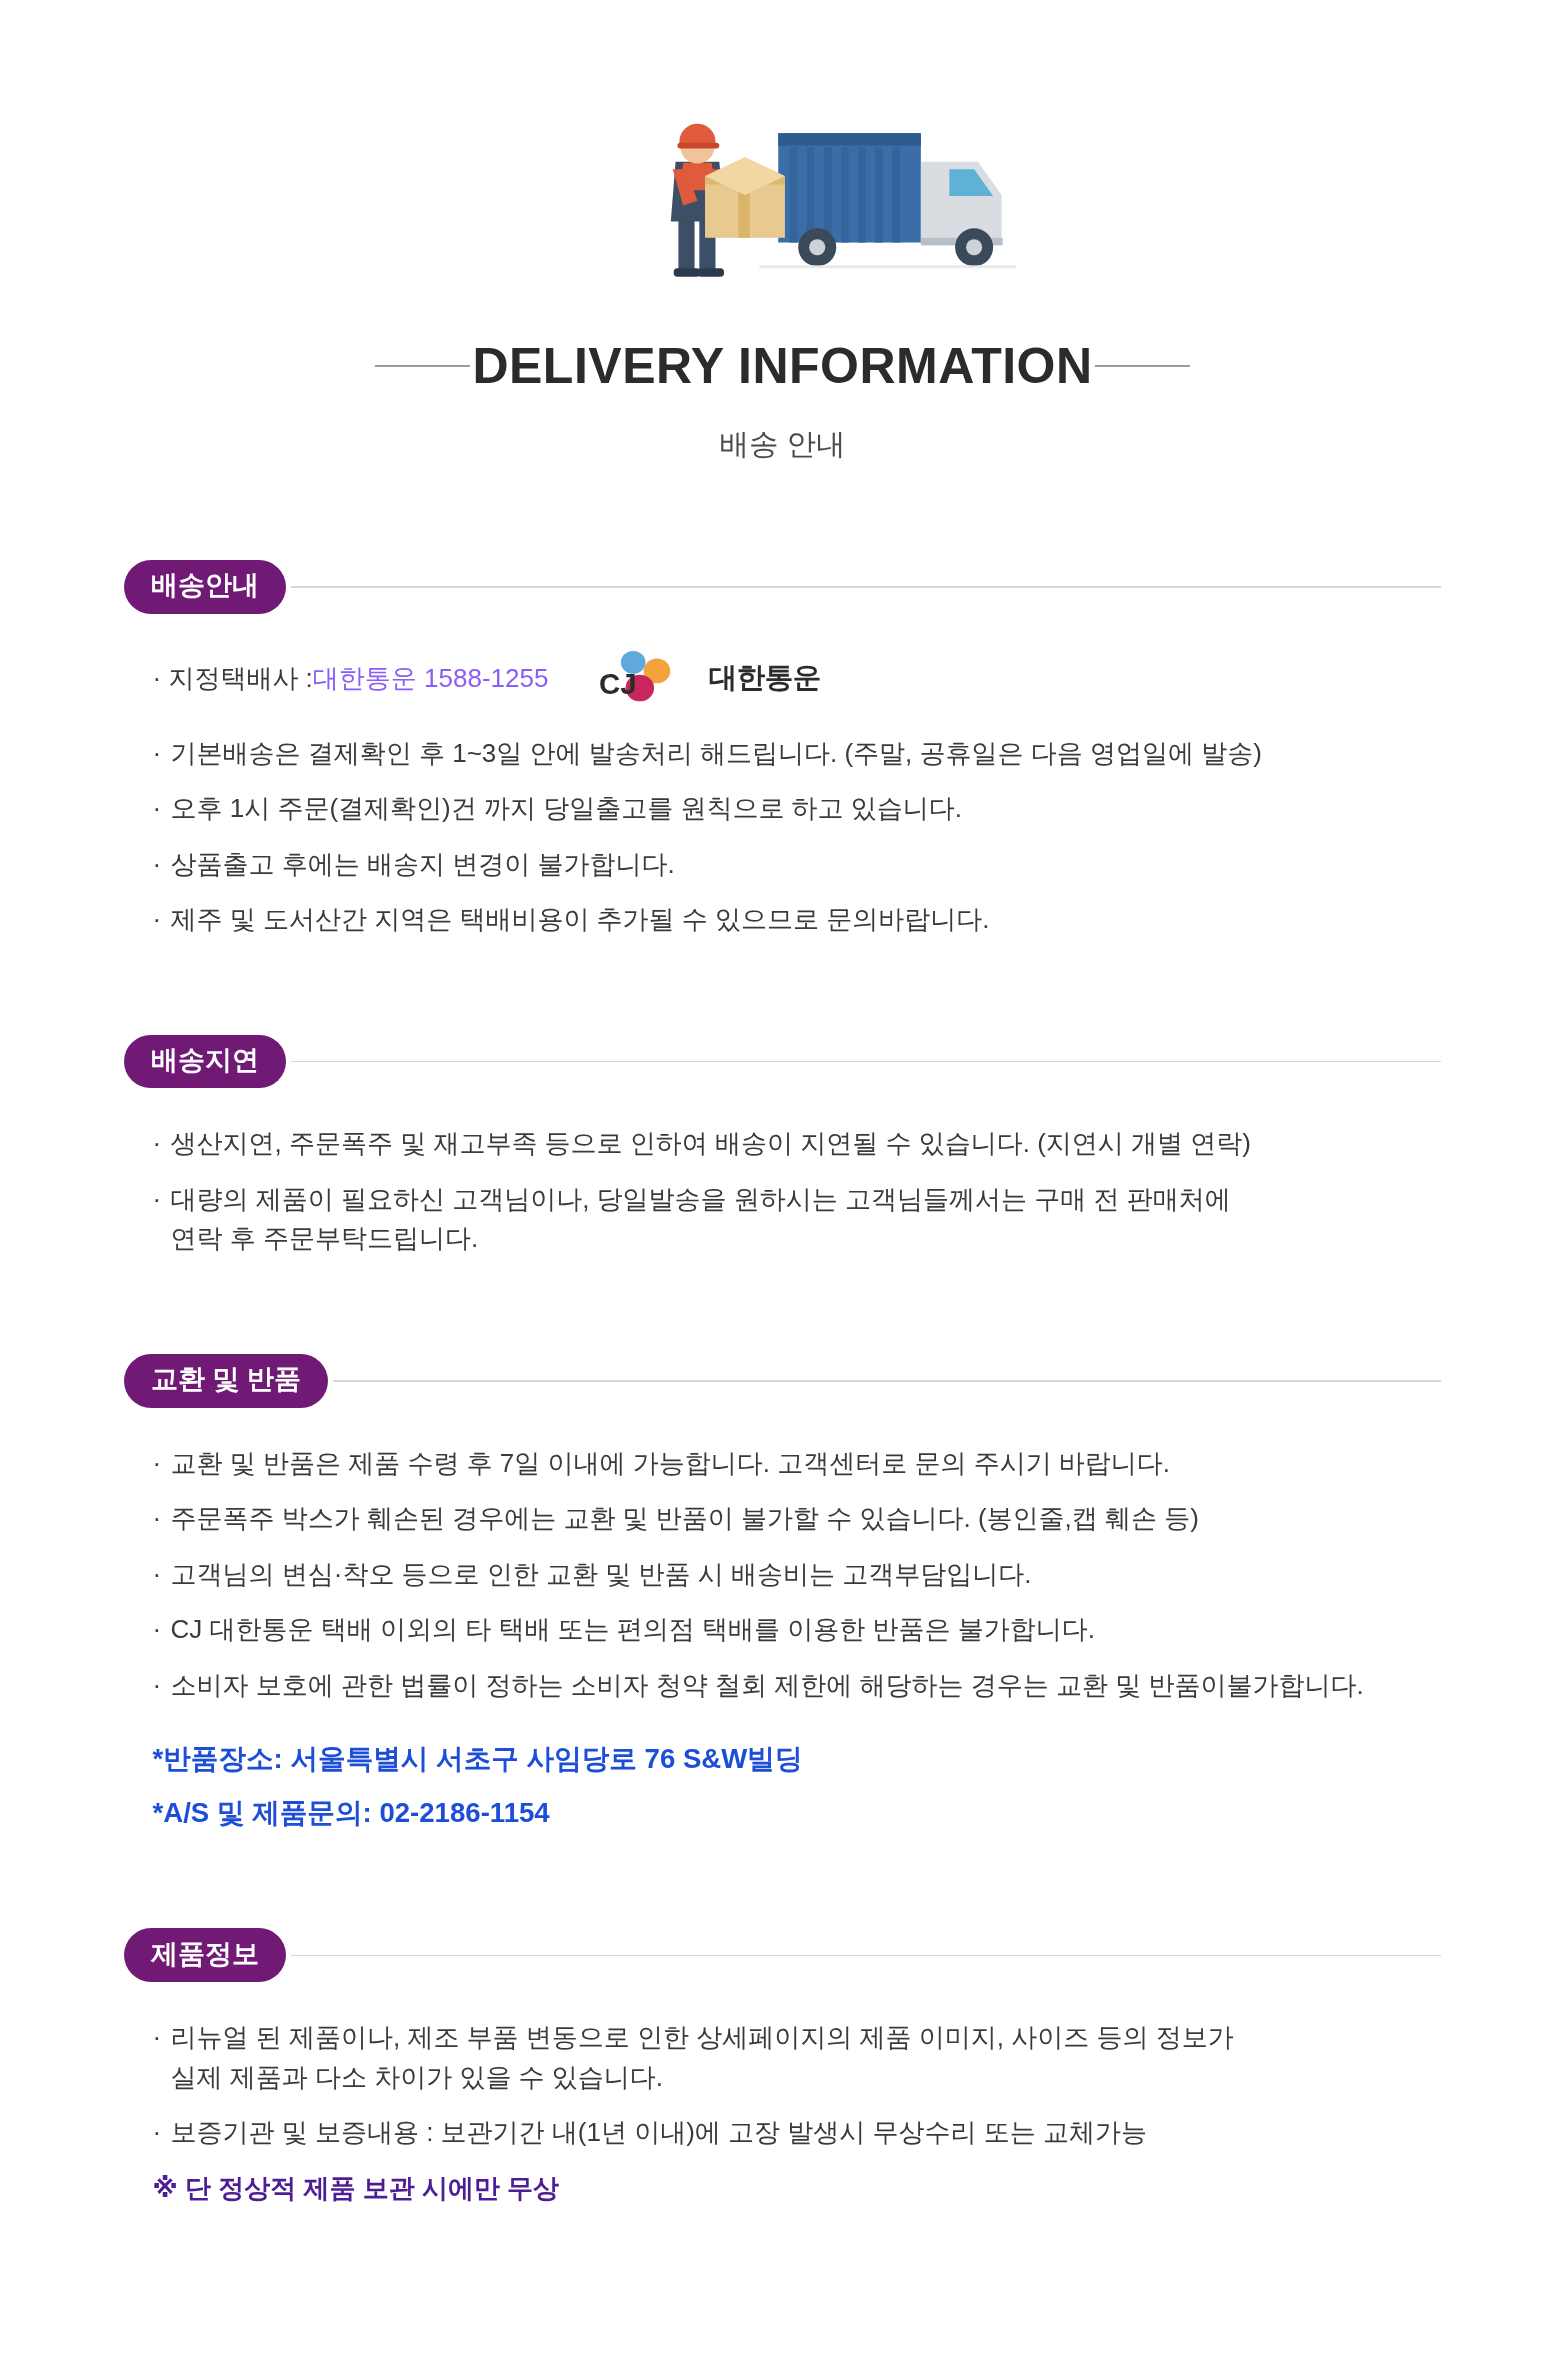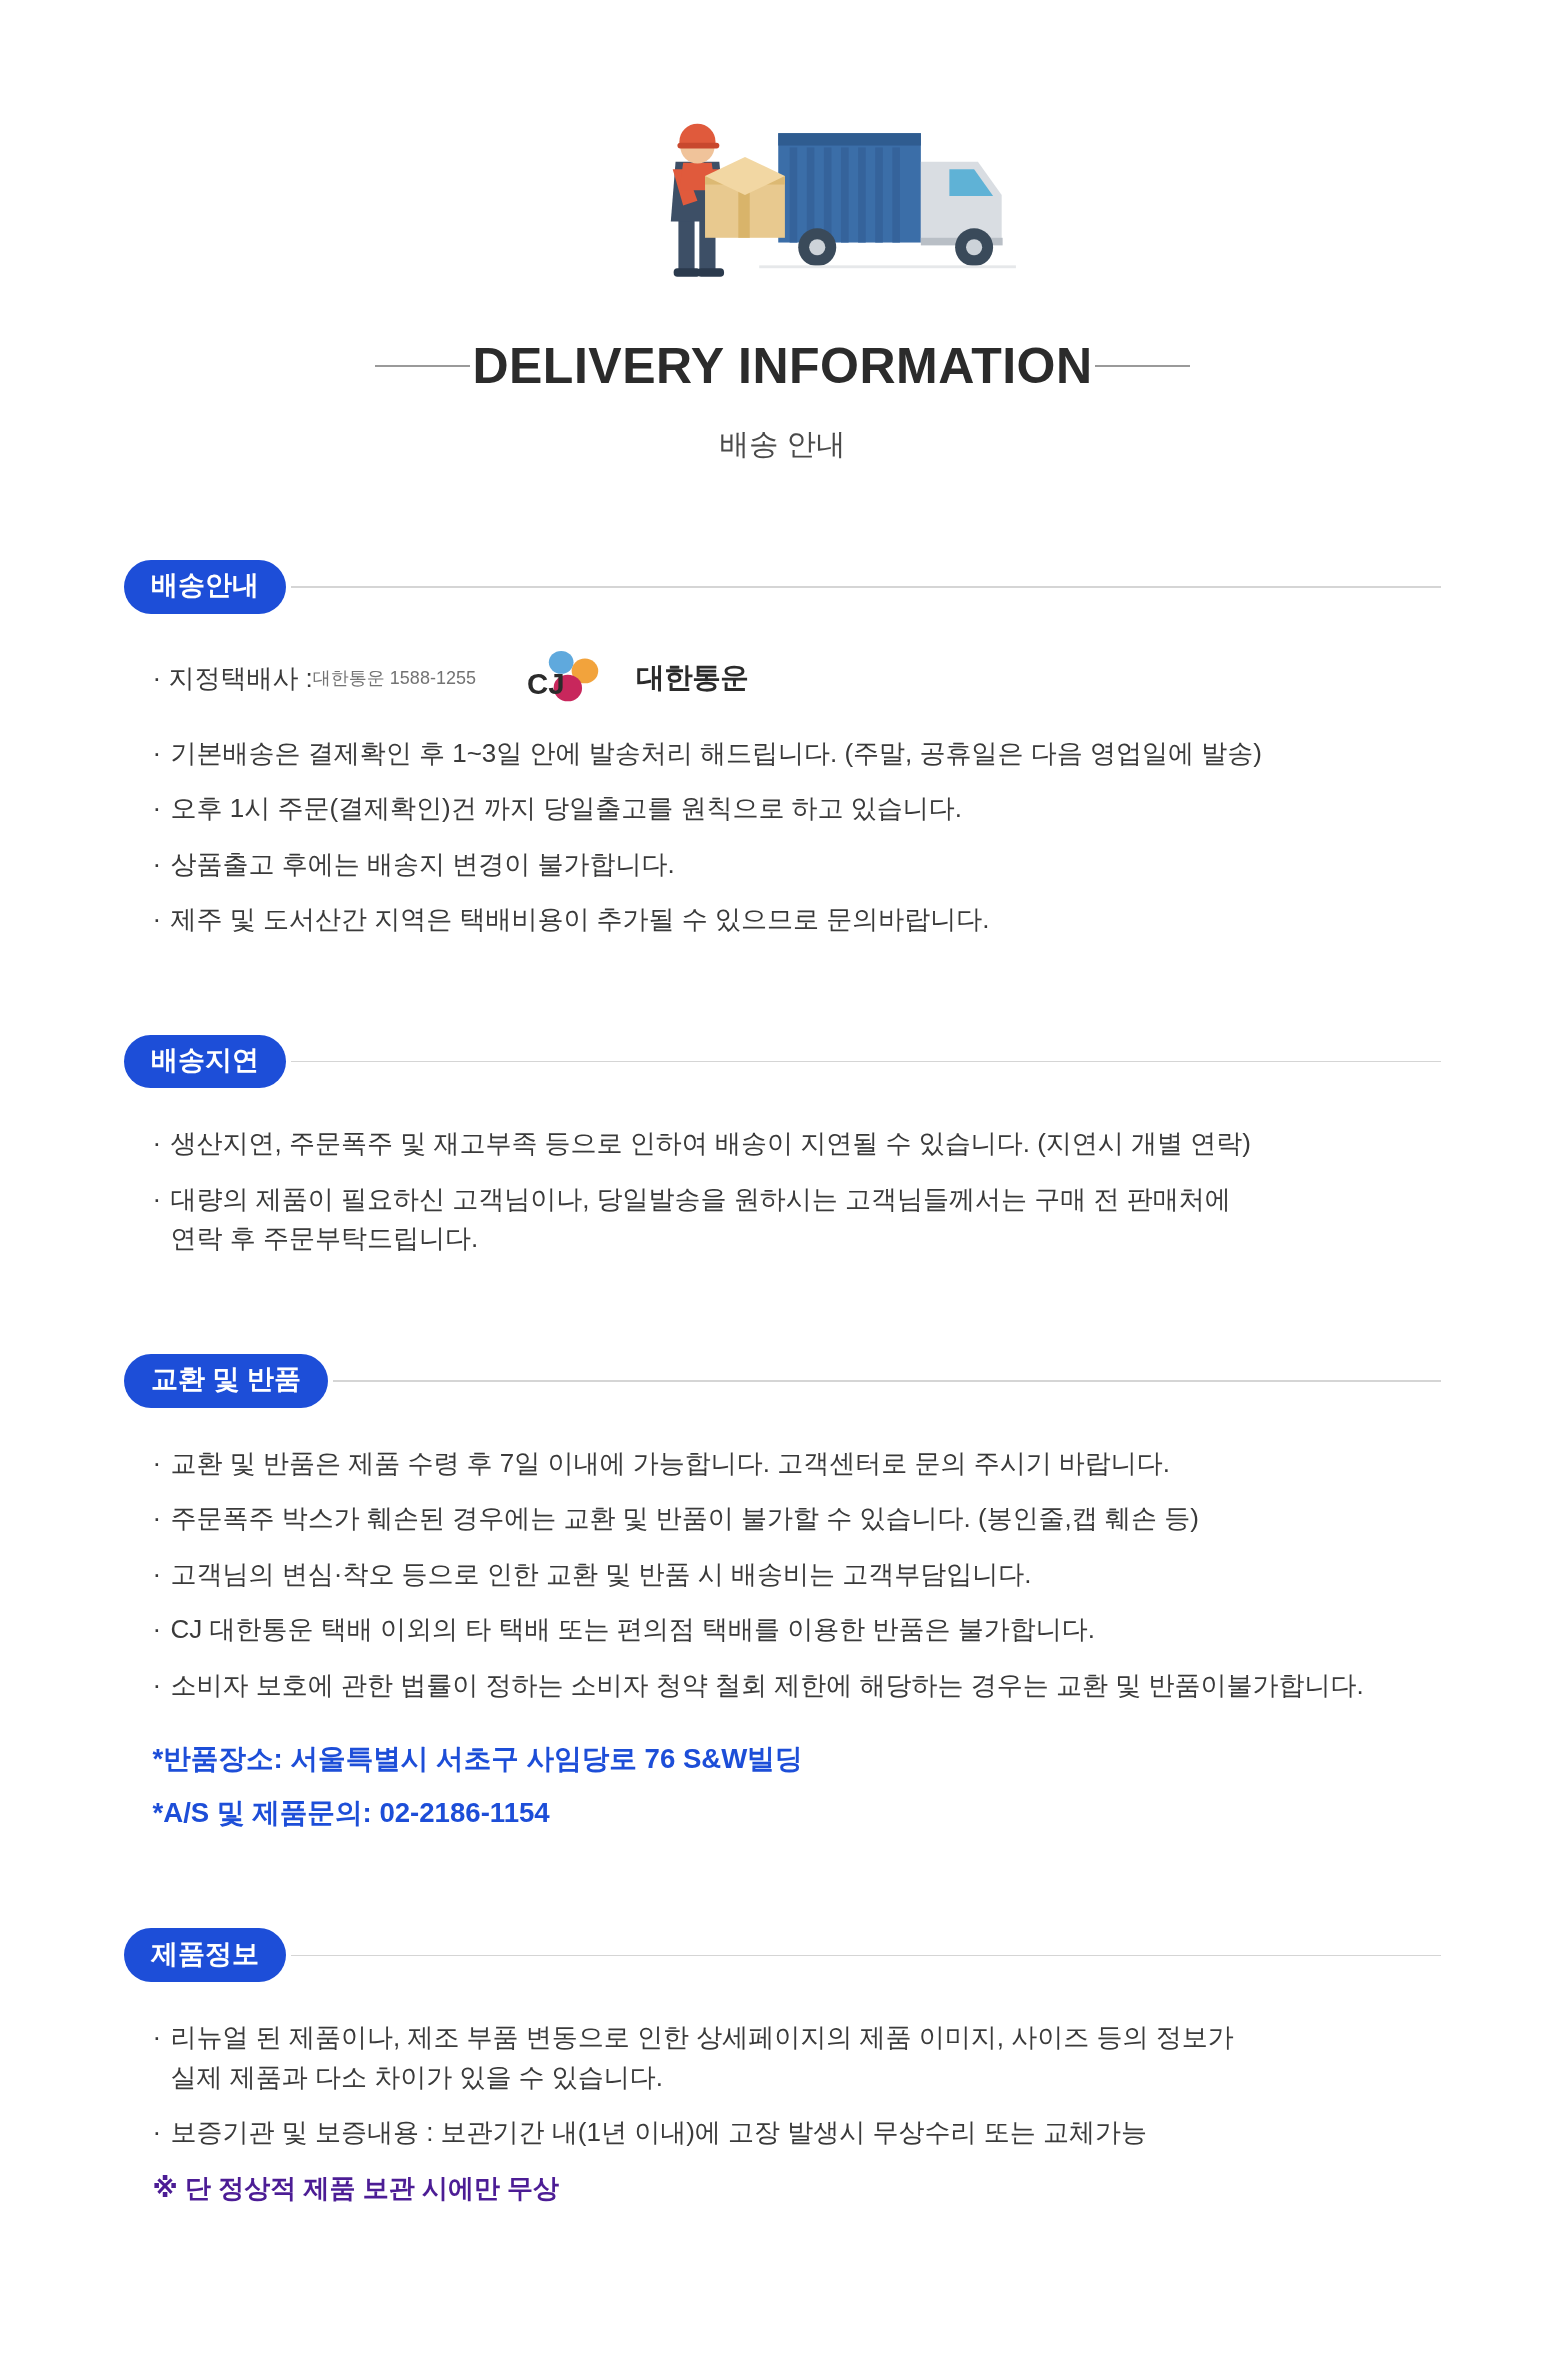--- a/index.html
+++ b/index.html
@@ -63,21 +63,21 @@
     margin-top: 95px;
     padding: 0 124px 0 124px;
   }
   .section-head {
     display: flex;
     align-items: center;
     gap: 0;
     margin-bottom: 0;
   }
   .pill {
-    background: #1d4ed8;
+    background: #701a75;
     color: #ffffff;
     font-size: 27px;
     font-weight: 700;
     border-radius: 28.5px;
     padding: 12.4px 27px 14.3px 27px;
     white-space: nowrap;
     line-height: 1;
     flex: 0 0 auto;
     text-align: center;
   }
@@ -114,22 +114,22 @@
     display: flex;
     align-items: center;
     margin-bottom: 27px;
   }
   .courier-text {
     font-size: 26px;
     color: #3a3a3a;
     white-space: nowrap;
   }
   .courier-number {
-    color: #737373;
-    font-size: 18px;
+    color: #8b5cf6;
+    font-size: 26px;
     font-weight: 400;
   }
   .cj-logo {
     display: flex;
     align-items: center;
     margin-left: 48px;
     gap: 12.4px;
   }
   .cj-mark {
     position: relative;

